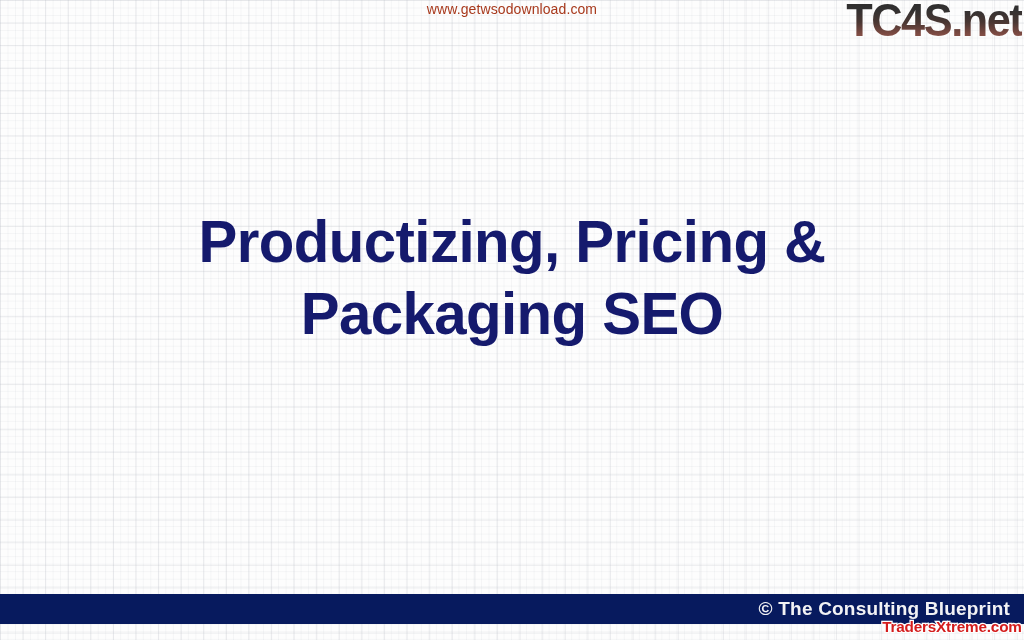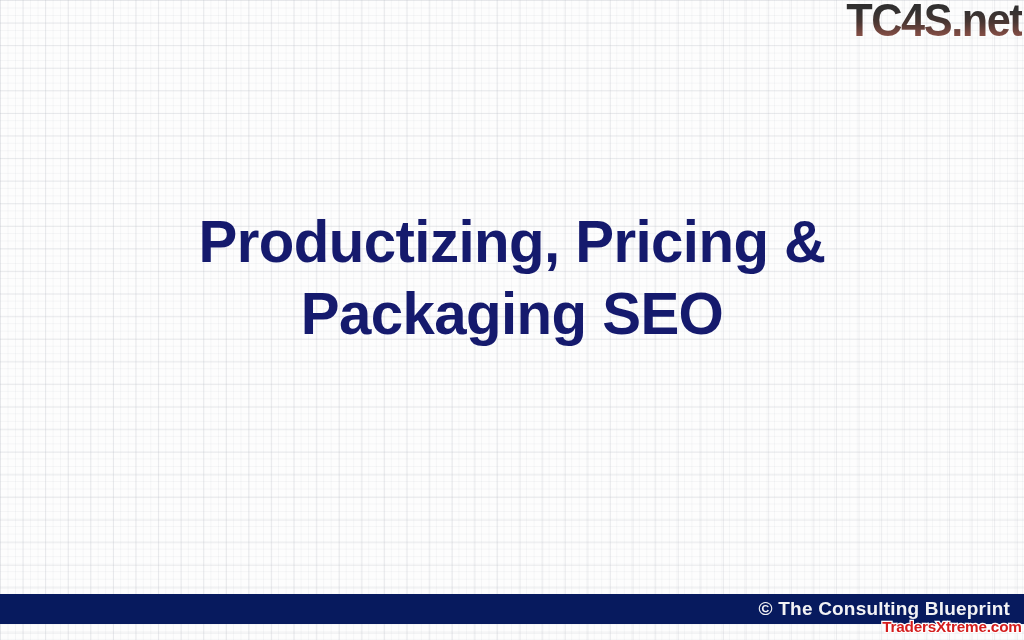--- a/index.html
+++ b/index.html
@@ -153,20 +153,21 @@
     transform-origin: right top;
     white-space: nowrap;
     pointer-events: none;
   }
 </style>
 </head>
 <body>
 
 <div id="slide">
 
+  <div class="wm-top">www.getwsodownload.com</div>
 
   <div class="wm-tc4s">TC4S.net</div>
 
   <div class="title-block">
     <div class="title-line">Productizing, Pricing &amp;</div>
     <div class="title-line">Packaging SEO</div>
   </div>
 
 
   <div class="footer-bar">

